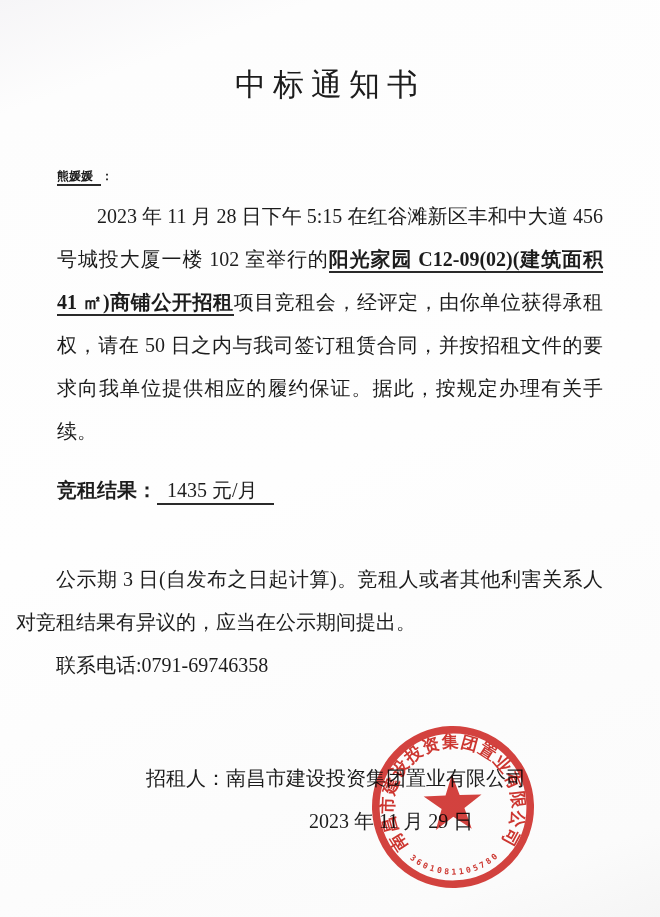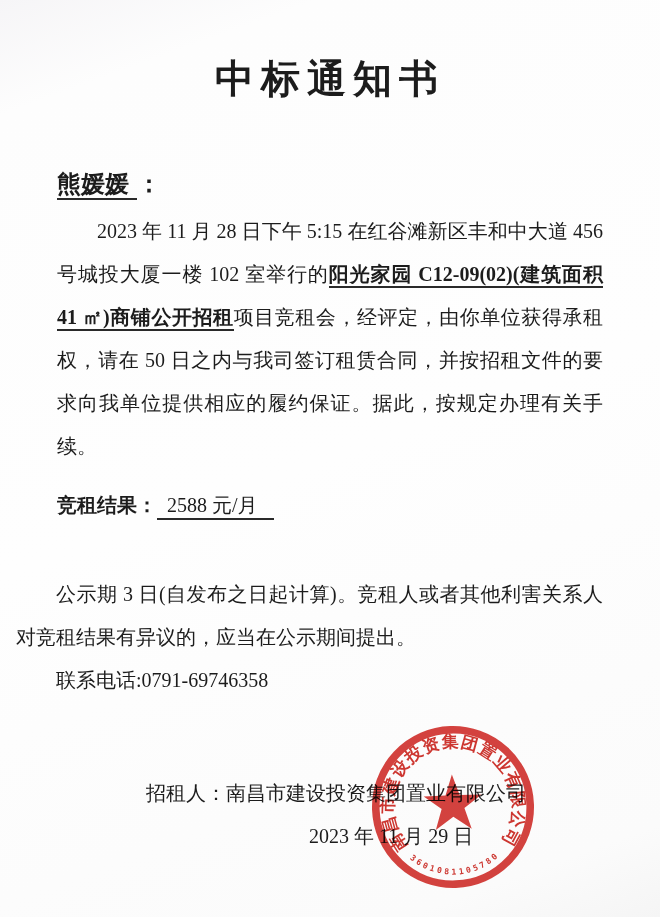--- a/index.html
+++ b/index.html
@@ -6,30 +6,30 @@
   .page{
     position:relative;
     width:660px;height:917px;
     margin:0 auto;
     background:linear-gradient(160deg,#f6f5f7 0%,#fdfdfd 10%,#fefefe 50%,#fbfbfb 92%,#f5f5f5 100%);
     font-family:"Liberation Serif","DejaVu Serif",serif;
     color:#1c1c1c;
     overflow:hidden;
   }
   .title{
-    margin:0;
+    margin:12px;
     padding-top:52px;
     text-align:center;
-    font-size:39px;
-    font-weight:700;
+    font-size:31px;
+    font-weight:400;
     letter-spacing:7px;
   }
   .addressee{
     margin:62px 57px 0 57px;
-    font-size:24px;
+    font-size:12px;
     font-weight:700;
   }
   .u{
     border-bottom:2px solid #2a2a2a;
     padding-bottom:1px;
   }
   .addressee .u{padding-right:8px;}
   .flow{
     margin:10px 57px 0 57px;
     font-size:20px;
@@ -73,21 +73,21 @@
 
   <div class="addressee">
     <span class="u">熊媛媛</span><span>：</span>
   </div>
 
   <div class="flow">
     <p class="indent"><span>2023 年 11 月 28 日下午 5:15 在红谷滩新区丰和中大道 456 号城投大厦一楼 102 室举行的</span><span class="u bold">阳光家园 C12-09(02)(建筑面积 41 ㎡)商铺公开招租</span><span>项目竞租会，经评定，由你单位获得承租权，请在 50 日之内与我司签订租赁合同，并按招租文件的要求向我单位提供相应的履约保证。据此，按规定办理有关手续。</span></p>
   </div>
 
   <div class="flow result-line">
-    <span class="bold">竞租结果：</span><span class="u">2588 元/月</span>
+    <span class="bold">竞租结果：</span><span class="u">1435 元/月</span>
   </div>
 
   <div class="flow notice-block">
     <p class="indent">公示期 3 日(自发布之日起计算)。竞租人或者其他利害关系人对竞租结果有异议的，应当在公示期间提出。</p>
     <p class="indent">联系电话:0791-69746358</p>
   </div>
 
   <div class="sig-block">
     <div class="sig-lessor">
       <span>招租人：</span><span>南昌市建设投资集团置业有限公司</span>

